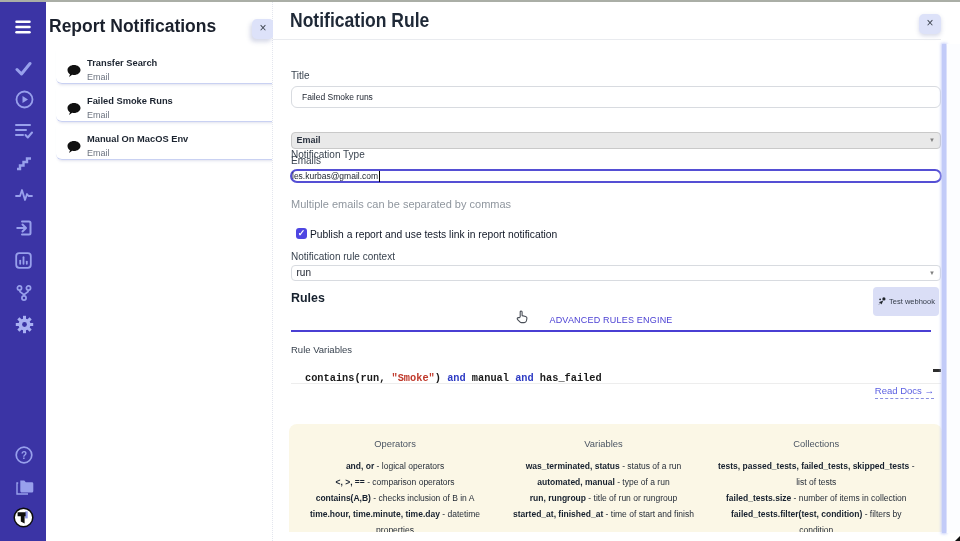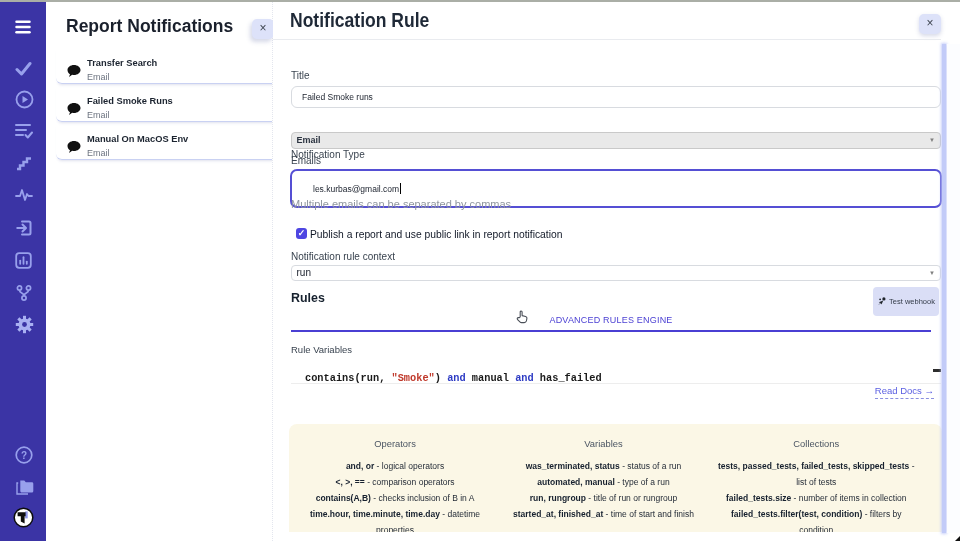--- a/index.html
+++ b/index.html
@@ -5,21 +5,21 @@
   * { margin:0; padding:0; box-sizing:border-box; }
   html,body { width:960px; height:541px; overflow:hidden; background:#fff;
     font-family:"Liberation Sans", sans-serif; }
   .abs { position:absolute; }
   #stage { position:relative; width:960px; height:541px; }
   #topstrip { left:0; top:0; width:960px; height:2px; background:#aaaea6; }
   #sidebar { left:0; top:2px; width:46px; height:539px; background:#3b34a5; }
   #sidebar svg { position:absolute; left:15px; }
   #leftpanel { left:46px; top:2px; width:227px; height:539px; background:#fff; overflow:hidden;
      border-right:1px dotted rgba(200,205,222,0.5); }
-  #lp-title { left:20px; top:14px; font-size:17.5px; font-weight:bold; color:#1a202c; white-space:nowrap; }
+  #lp-title { left:3px; top:14px; font-size:17.5px; font-weight:bold; color:#1a202c; white-space:nowrap; }
   .closebtn { width:22px; height:20px; background:#dde2f9; border-radius:5px;
       color:#3f4651; font-size:12px; text-align:center; line-height:19px;
       box-shadow:-2px 3px 4px rgba(120,130,180,0.3); }
   #lp-close { left:252px; top:19px; }
   .item { left:10px; width:230px; height:38px; border-bottom:1px solid #c9d1f2;
      border-bottom-left-radius:6px;
      box-shadow:0 3px 3px -2px rgba(110,120,175,0.22); }
   .item .ttl { position:absolute; left:31px; top:11.5px; font-size:9.3px; font-weight:bold; color:#1c2430; white-space:nowrap; }
   .item .sub { position:absolute; left:31px; top:25.5px; font-size:9px; color:#6d7480; }
   .item svg { position:absolute; left:10px; top:17px; }
@@ -33,21 +33,21 @@
   .input { border:1px solid #d8dbe0; border-radius:6px; background:#fff;
      font-size:8.5px; color:#1a202c; padding-left:10px; display:flex; align-items:center; }
   #lbl-title { left:18px; top:68px; }
   #inp-title { left:18px; top:84px; width:650px; height:21.5px; }
   #lbl-ntype { left:18px; top:115px;margin-top:32px; }
   #sel-ntype { left:18px; top:130px; width:650px; height:16.5px; background:#e9e9e9;
      border:1px solid #c9c9c9; border-radius:4px; padding-left:4.5px; }
   #sel-ntype span.v { font-size:9px; font-weight:bold; color:#2b3340; }
   .caret { position:absolute; right:5px; top:4px; font-size:6px; color:#808080; }
   #lbl-emails { left:18px; top:153px; }
-  #inp-emails { left:17px; top:167px; width:652px; height:39px; border:2px solid #554fd4; border-radius:7px; padding-left:21px; }
+  #inp-emails { left:17px; top:167px; width:652px; height:14px; border:2px solid #554fd4; border-radius:7px; padding-left:0; }
   #cursor-i { display:inline-block; width:1px; height:11px; background:#000; margin-left:1px; }
   #helper { left:18px; top:195.5px; font-size:11px; color:#8f969e; }
   #cb { left:23px; top:226px; width:11px; height:11px; background:#4e46e2; border-radius:3px;
      color:#fff; font-size:9px; line-height:11px; text-align:center; font-weight:bold; }
   #cb-label { left:37px; top:226.5px; font-size:10.3px; color:#111827; }
   #lbl-ctx { left:18px; top:249px; }
   #sel-ctx { left:18px; top:262.5px; width:650px; height:16.5px; border:1px solid #d8dbe0; border-radius:4px; padding-left:4.5px; }
   #sel-ctx span.v { font-size:10px; color:#1a202c; }
   #rules-h { left:18px; top:288px; font-size:13.5px; font-weight:bold; color:#16212e; transform:scaleX(0.92); transform-origin:left center; }
   #webhook { left:600px; top:285px; width:66px; height:29px; background:#dadef6; border-radius:4px;
@@ -202,21 +202,21 @@
     <div class="abs input" id="inp-title">Failed Smoke runs</div>
     <div class="abs label" id="lbl-ntype">Notification Type</div>
     <div class="abs input" id="sel-ntype">
         <span class="v">Email</span>
         <span class="caret">▼</span>
       </div>
     <div class="abs label" id="lbl-emails">Emails</div>
     <div class="abs input" id="inp-emails">les.kurbas@gmail.com<span id="cursor-i"></span></div>
     <div class="abs" id="helper">Multiple emails can be separated by commas</div>
     <div class="abs" id="cb">✓</div>
-    <div class="abs" id="cb-label">Publish a report and use public link in report notification</div>
+    <div class="abs" id="cb-label">Publish a report and use tests link in report notification</div>
     <div class="abs label" id="lbl-ctx">Notification rule context</div>
     <div class="abs input" id="sel-ctx">
         <span class="v">run</span>
         <span class="caret">▼</span>
       </div>
     <div class="abs" id="rules-h">Rules</div>
     <div class="abs" id="webhook">
         <svg width="9" height="9" viewBox="0 0 9 9">
           <path fill="#1f242b" d="M0.8 8.2 L3.4 6.0 L1.8 5.2 L6.2 3.6 L4.6 7.6 L3.9 6.3 Z"></path>
           <circle cx="6.9" cy="1.9" r="1.6" fill="#1f242b"></circle>

